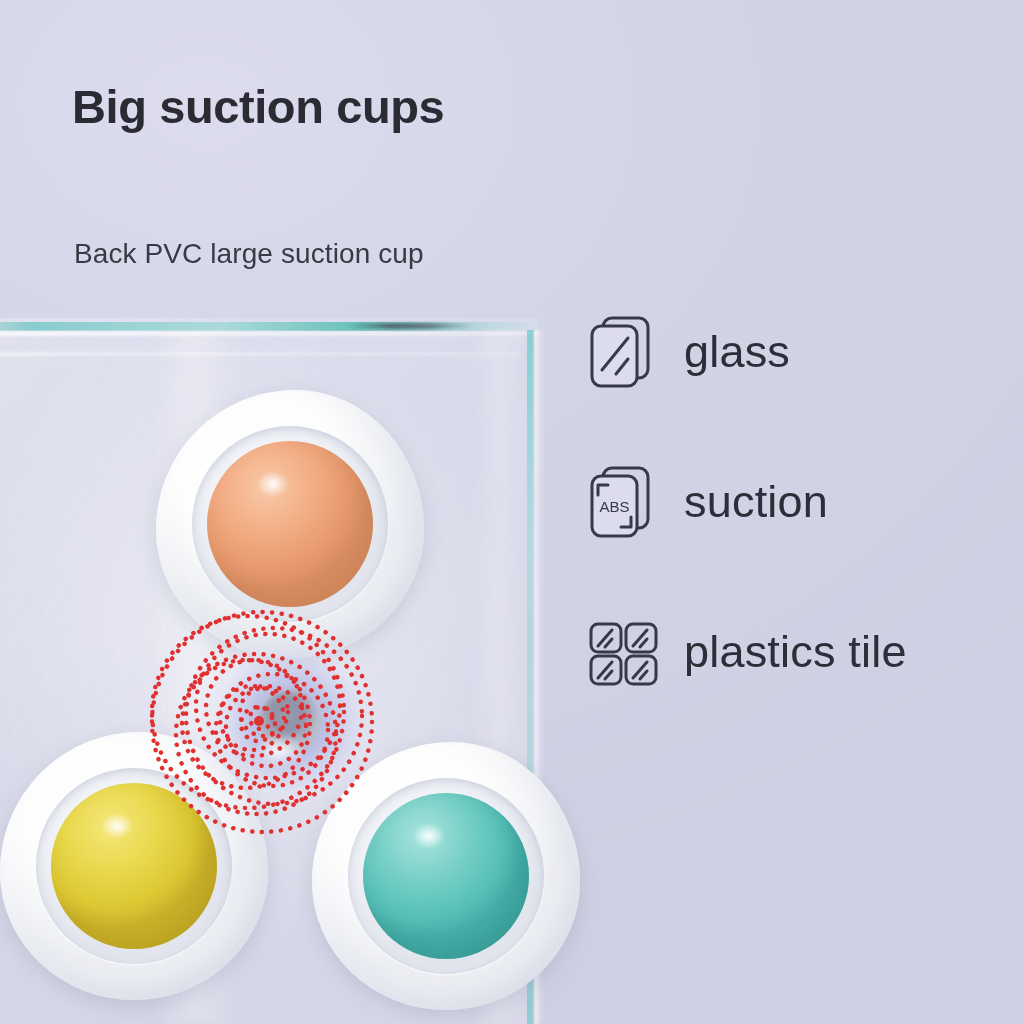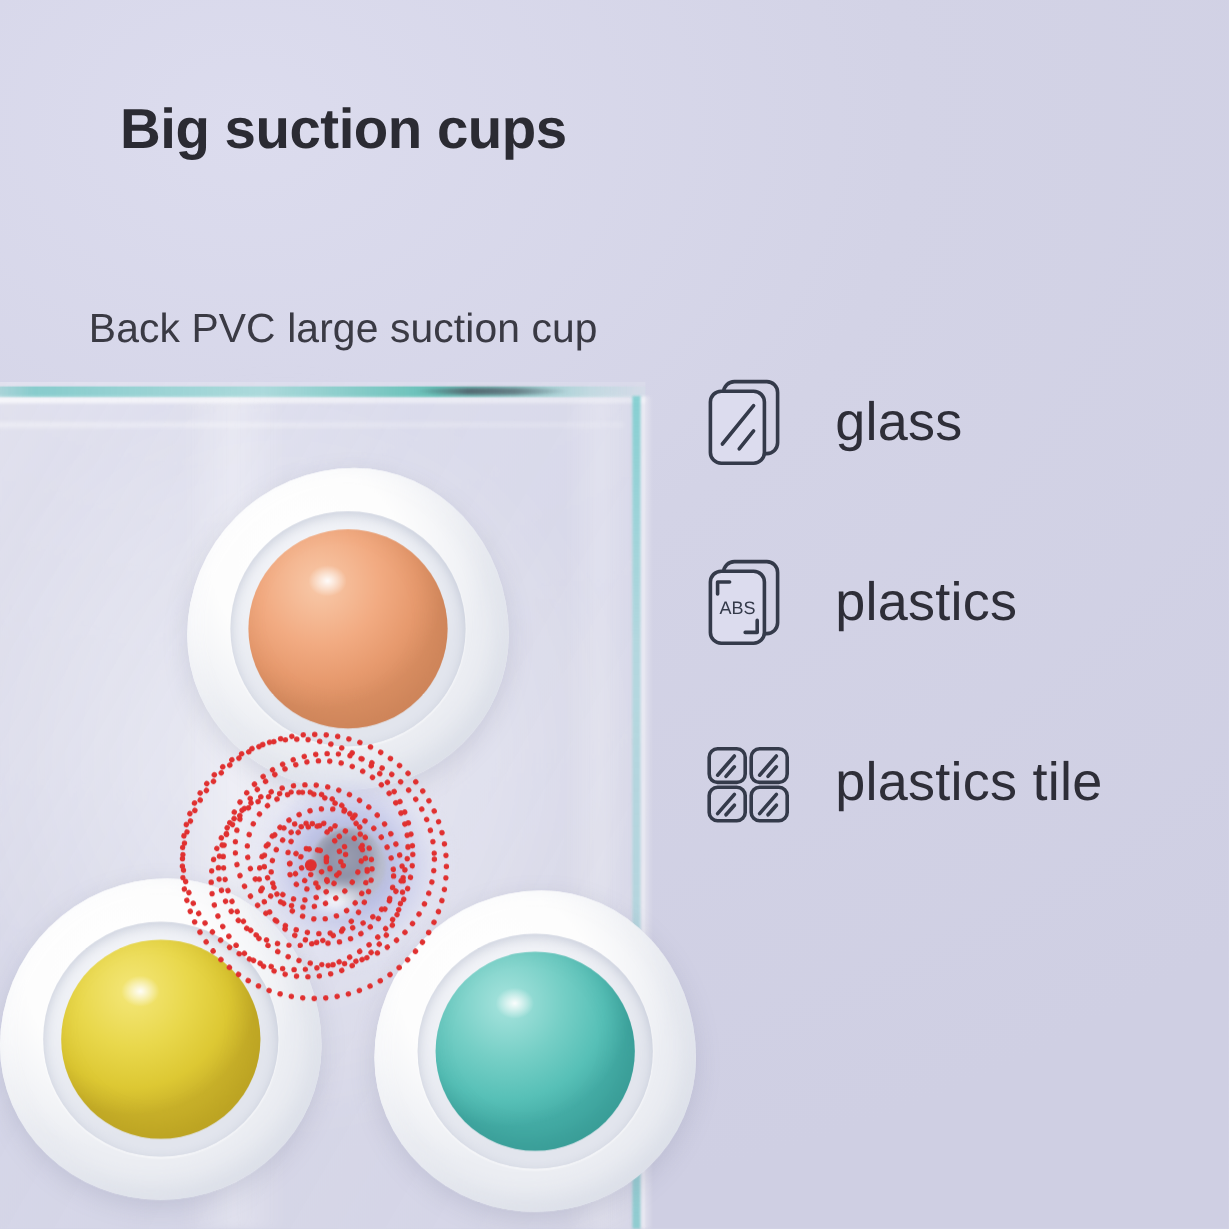--- a/index.html
+++ b/index.html
@@ -81,24 +81,24 @@
     background:linear-gradient(90deg, rgba(255,255,255,0), rgba(255,255,255,.22), rgba(255,255,255,0));
     filter:blur(5px);
   }
 
   
   .headline {
     position:absolute; left:72px; top:76px;
     font-size:47px; font-weight:700; line-height:1.30;
     color:#2b2b33; letter-spacing:-.4px;
   }
-  .headline span { display:block;margin-left:28px; }
+  .headline span { display:block; }
   .subtitle {
-    position:absolute; left:74px; top:255px;
-    font-size:34px; font-weight:400; color:#3a3a44;
+    position:absolute; left:74px; top:238px;
+    font-size:28px; font-weight:400; color:#3a3a44;
     letter-spacing:.1px;
   }
 
   
   .spinner {
     position:absolute; left:-40px; top:380px;
     width:700px; height:660px;
   }
   .lobe {
     position:absolute; width:268px; height:268px;
@@ -170,21 +170,21 @@
     width:228px; height:228px;
     pointer-events:none;
   }
   .spin-overlay svg { width:100%; height:100%; overflow:visible; }
 
   
   .features {
     position:absolute; left:586px; top:312px;
     display:flex; flex-direction:column; gap:70px;
   }
-  .feature-row { display:flex; align-items:center; gap:34px; }
+  .feature-row { display:flex; align-items:center; gap:22px; }
   .feature-icon { width:76px; height:80px; flex:none; position:relative; }
   .feature-icon svg { width:100%; height:100%; }
   .feature-label {
     font-size:45px; font-weight:400; color:#2e2e38; letter-spacing:.2px;
     white-space:nowrap;
   }
 </style>
 </head>
 <body>
 
@@ -271,21 +271,21 @@
       <svg viewBox="0 0 76 80" xmlns="http://www.w3.org/2000/svg">
         <g fill="none" stroke="#343a4a" stroke-width="3" stroke-linejoin="round" stroke-linecap="round">
           <rect x="17" y="6" width="45" height="60" rx="9"></rect>
           <rect x="6" y="14" width="45" height="60" rx="9" fill="#dcdcee"></rect>
           <polyline points="12,33 12,23 22,23"></polyline>
           <polyline points="45,55 45,65 35,65"></polyline>
         </g>
         <text x="28.5" y="50" font-family="'Liberation Sans', sans-serif" font-size="15" fill="#343a4a" text-anchor="middle">ABS</text>
       </svg>
     </div>
-    <div class="feature-label">plastics</div>
+    <div class="feature-label">suction</div>
   </div>
 
   <div class="feature-row">
     <div class="feature-icon">
       <svg viewBox="0 0 76 80" xmlns="http://www.w3.org/2000/svg">
         <g fill="none" stroke="#343a4a" stroke-width="3" stroke-linejoin="round" stroke-linecap="round">
           <rect x="5" y="12" width="30" height="28" rx="7"></rect>
           <rect x="40" y="12" width="30" height="28" rx="7"></rect>
           <rect x="5" y="44" width="30" height="28" rx="7"></rect>
           <rect x="40" y="44" width="30" height="28" rx="7"></rect>

